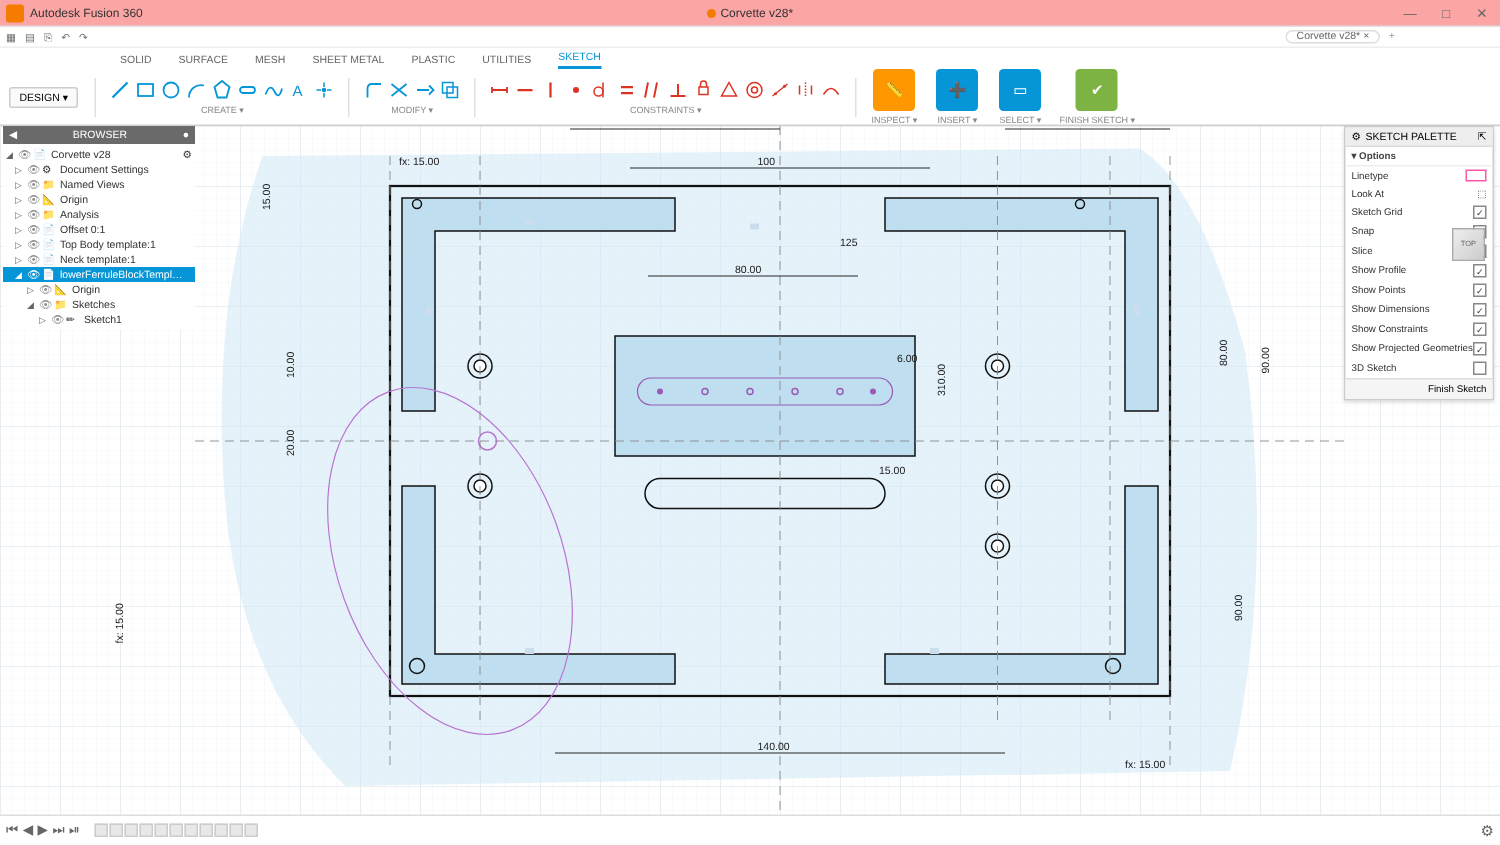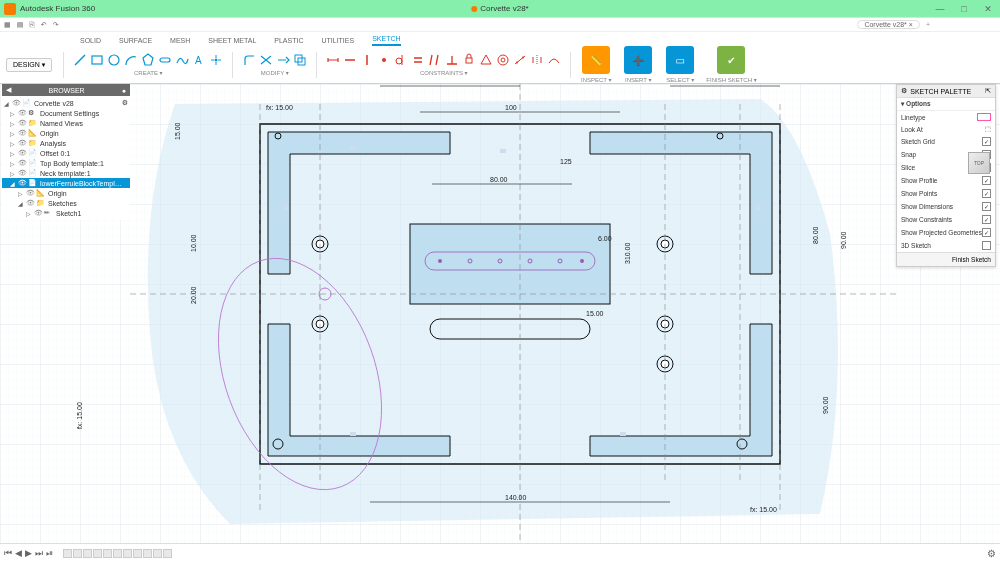--- a/index.html
+++ b/index.html
@@ -1,19 +1,19 @@
 <!DOCTYPE html>
 <html><head>
 <meta charset="utf-8">
 <style>
   * { box-sizing: border-box; margin: 0; padding: 0; font-family: "Segoe UI", Arial, sans-serif; }
   html, body { width: 1000px; height: 563px; overflow: hidden; background: #f5f5f5; }
   
   
-  .titlebar { height: 18px; background: #86efac; display: flex; align-items: center; font-size: 8px; color: #333; border-bottom: 1px solid #e0e0e0; }
+  .titlebar { height: 18px; background: #fca5a5; display: flex; align-items: center; font-size: 8px; color: #333; border-bottom: 1px solid #e0e0e0; }
   .titlebar .app-icon { width: 12px; height: 12px; background: #f57c00; margin: 0 4px; border-radius: 2px; }
   .titlebar .doc-title { position: absolute; left: 50%; transform: translateX(-50%); display:flex; align-items:center; gap:3px;}
   .titlebar .doc-title .dot { width:6px; height:6px; background:#f57c00; border-radius:50%; }
   .titlebar .win-controls { margin-left: auto; display: flex; }
   .titlebar .win-controls span { width: 24px; text-align: center; font-size: 9px; color:#666; }
   
   
   .qat { height: 14px; background: #fff; display: flex; align-items: center; font-size: 7px; color: #666; padding: 0 4px; gap: 6px; border-bottom:1px solid #eee;}
   .qat .tab-pill { background:#fff; border:1px solid #ddd; padding:0 6px; border-radius:6px; font-size:7px; display:flex; align-items:center; gap:2px;}
   .qat .add-tab { color:#999; }

